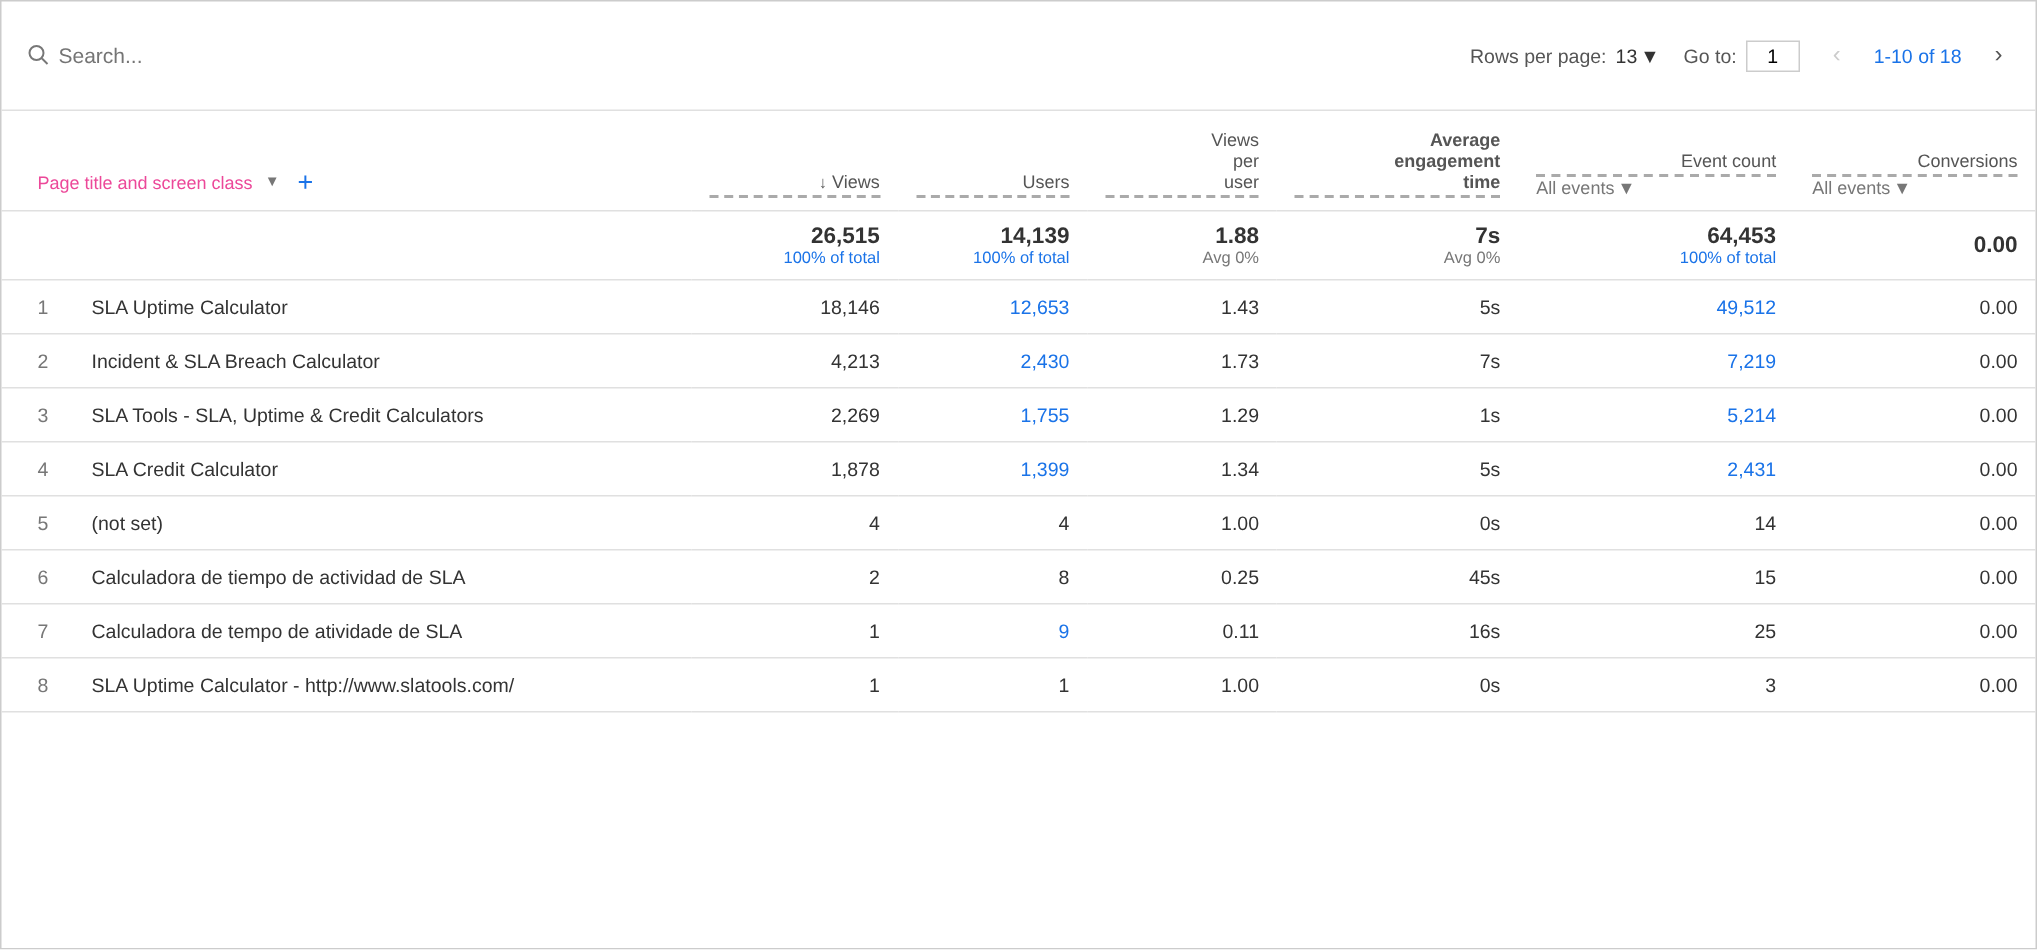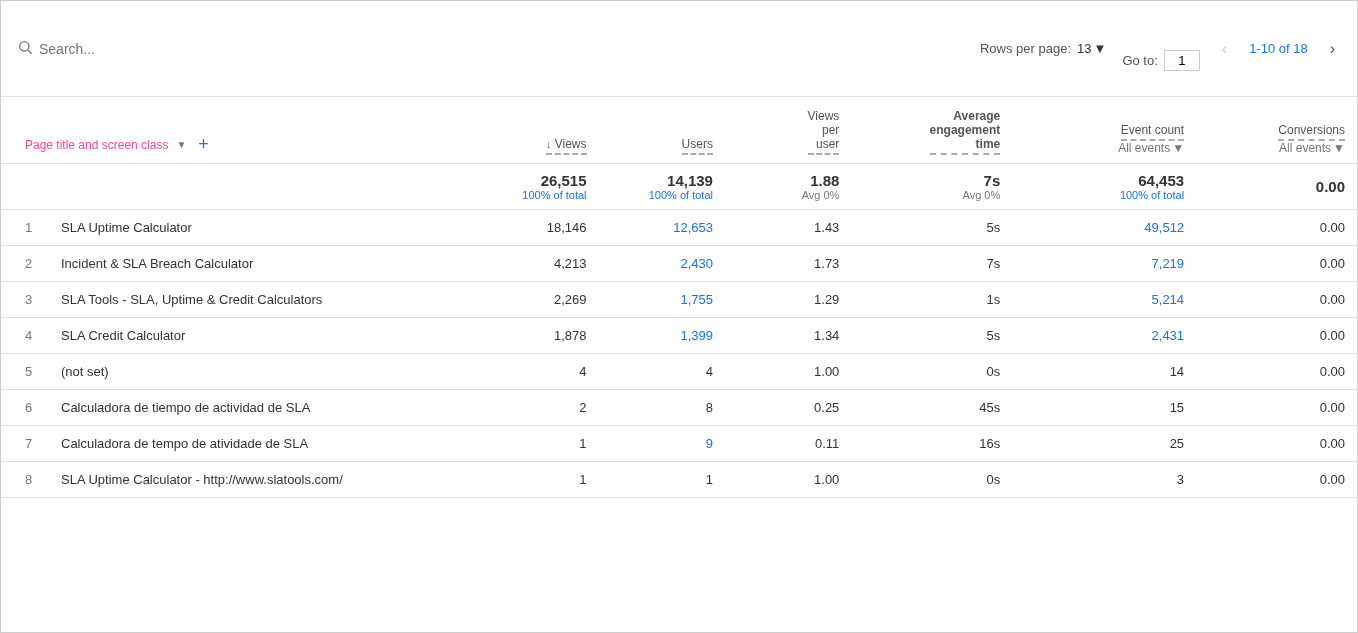--- a/index.html
+++ b/index.html
@@ -54,21 +54,20 @@
       cursor: pointer;
       font-size: 13px;
       color: #333;
     }
     .goto-area {
       display: flex;
       align-items: center;
       gap: 6px;
       font-size: 13px;
       color: #555;
-      margin-top: 24px;
     }
     .goto-input {
       border: 1px solid #ccc;
       width: 36px;
       text-align: center;
       font-size: 13px;
       padding: 2px 4px;
     }
     .pagination-info {
       color: #1a73e8;
@@ -101,21 +100,20 @@
       vertical-align: bottom;
       position: relative;
     }
     thead th:first-child {
       text-align: left;
       width: 400px;
     }
     .col-header-inner {
       display: flex;
       flex-direction: column;
-      align-items: flex-end;
     }
     .col-label {
       font-size: 12px;
       color: #555;
       border-bottom: 2px dashed #aaa;
       padding-bottom: 2px;
       cursor: pointer;
     }
     .col-label-plain {
       font-size: 12px;

